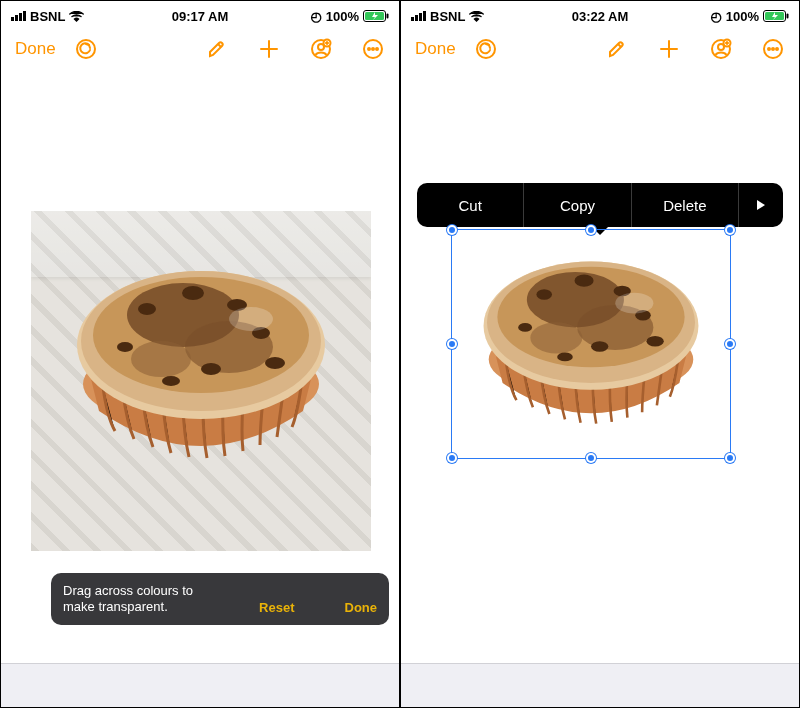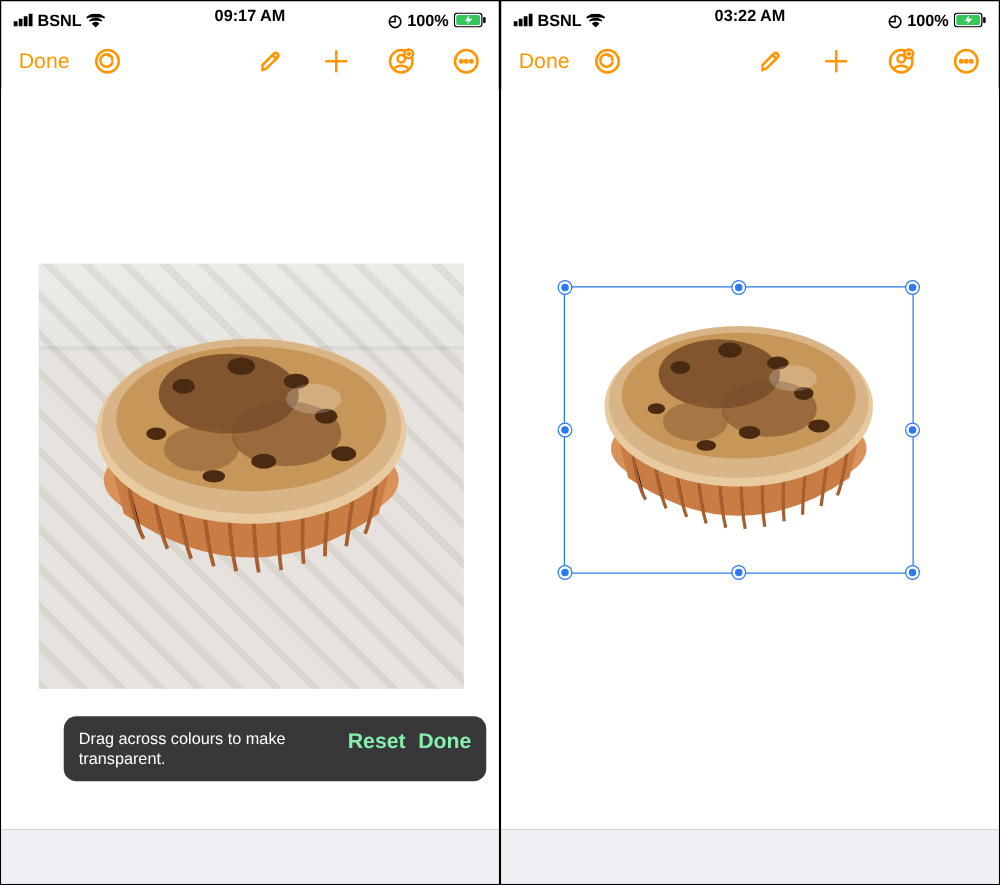--- a/index.html
+++ b/index.html
@@ -15,20 +15,21 @@
       border: 1px solid #000;
       position: relative;
       display: flex;
       flex-direction: column;
       background: #fff;
     }
     .statusbar {
       height: 26px;
       padding: 4px 10px 0 10px;
       display: flex;
+      align-items: center;
       justify-content: space-between;
       font-size: 13px;
       font-weight: 600;
       color: #000;
     }
     .sb-left, .sb-right { display: flex; align-items: center; gap: 4px; }
     .sb-center { position: absolute; left: 50%; transform: translateX(-50%); }
     .bars {
       display: inline-flex; align-items: flex-end; gap: 1px;
     }
@@ -90,26 +91,26 @@
     .muffin-l .muffin { top: 18px; }
     .muffin svg { display: block; }
     .overlay-bar {
       position: absolute;
       left: 50px; right: 10px; bottom: 38px;
       background: rgba(45,45,48,0.95);
       color: #fff;
       border-radius: 10px;
       padding: 10px 12px;
       display: flex;
-      align-items: flex-start;
+      align-items: flex-end;
       gap: 10px;
       font-size: 13px;
     }
     .overlay-bar .msg { flex: 1; line-height: 1.25; font-weight: 500; }
-    .overlay-bar .link { color: #86efac; font-weight: 600; font-size: 17px; }
+    .overlay-bar .link { color: #eab308; font-weight: 600; font-size: 13px; margin-left: 40px; }
     
     .photo-r-wrap {
       position: absolute;
       left: 50px; top: 158px;
       width: 280px; height: 230px;
     }
     .selbox {
       position: absolute; inset: 0;
       border: 1px solid #2a7af5;
     }
@@ -340,20 +341,30 @@
         <svg width="24" height="24" viewBox="0 0 24 24">
             <circle cx="12" cy="12" r="9"></circle>
             <circle cx="8" cy="12" r="1" fill="#ff9500"></circle>
             <circle cx="12" cy="12" r="1" fill="#ff9500"></circle>
             <circle cx="16" cy="12" r="1" fill="#ff9500"></circle>
           </svg>
       </span>
     </div>
   </div>
   <div class="canvas">
+    <div class="ctx-menu">
+      <div class="ctx-item">Cut</div>
+      <div class="ctx-item">Copy</div>
+      <div class="ctx-item">Delete</div>
+      <div class="ctx-arrow">
+        <svg width="12" height="14" viewBox="0 0 12 14">
+            <path d="M2 2 L10 7 L2 12 Z" fill="#fff"></path>
+          </svg>
+      </div>
+    </div>
     <div class="photo-r-wrap">
       <div class="muffin-r">
         <svg width="260" height="210" viewBox="0 0 300 240">
           <ellipse cx="150" cy="155" rx="118" ry="44" fill="#d8925a"></ellipse>
           <path d="M40 150 Q150 230 260 150 L252 182 Q150 252 48 182 Z" fill="#c97c44"></path>
           <g stroke="#a65f2e" stroke-width="3">
             <path d="M52 158 q4 30 12 44"></path>
               <path d="M72 164 q4 30 11 46"></path>
               <path d="M92 170 q3 30 10 48"></path>
             <path d="M112 174 q2 30 8 50"></path>

